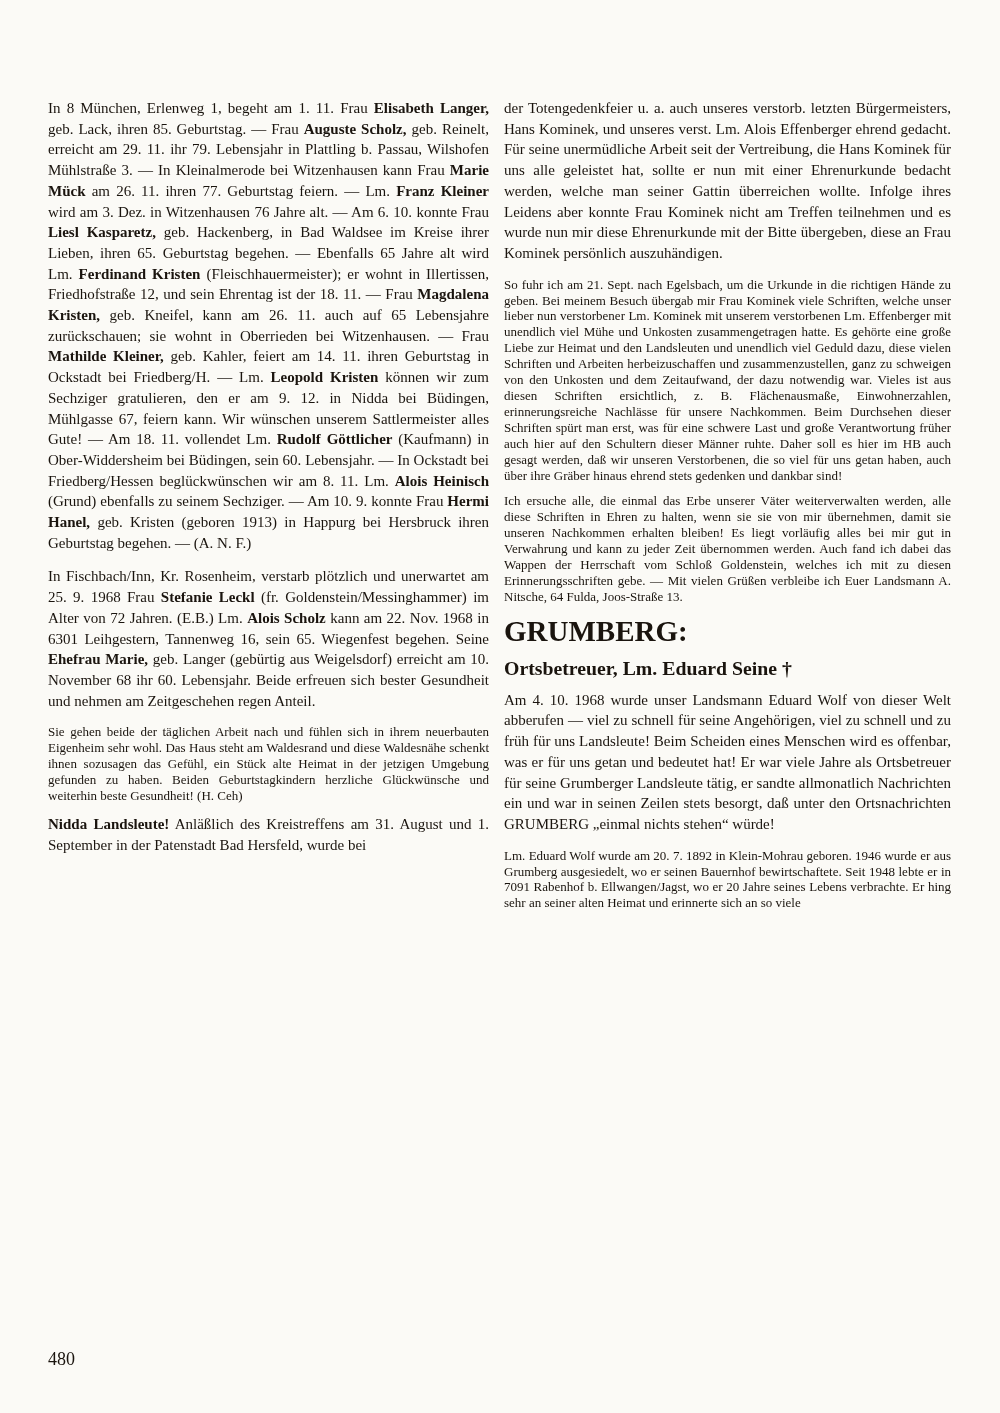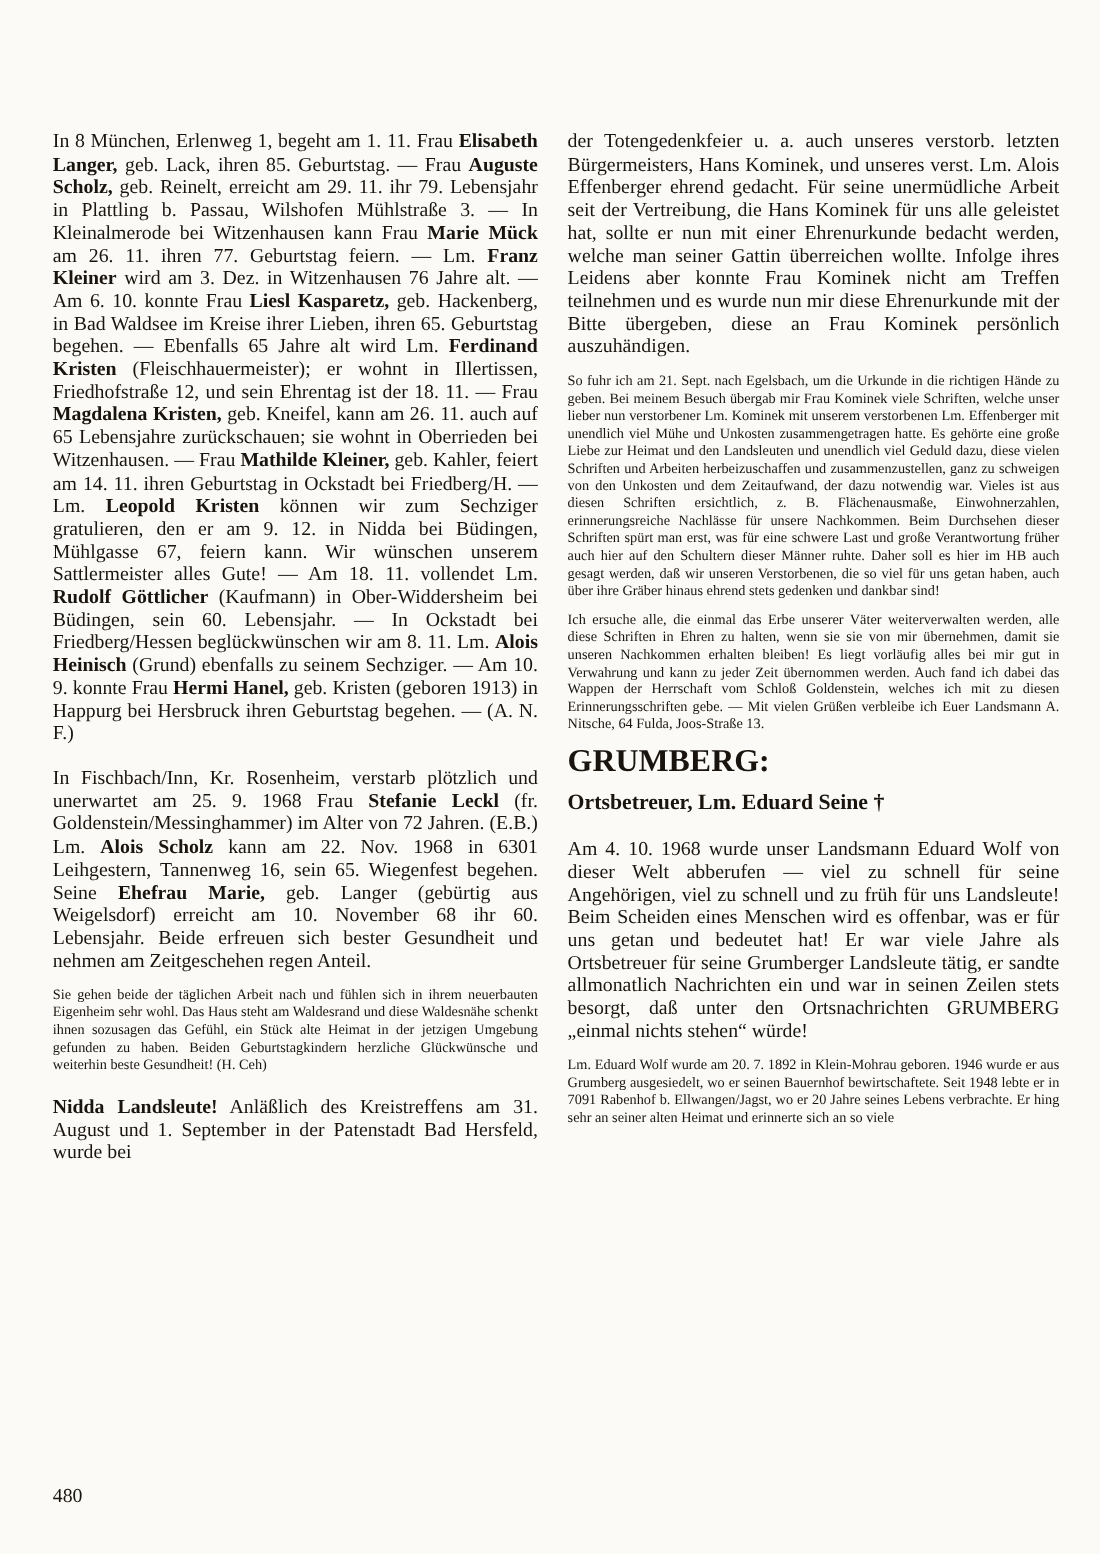--- a/index.html
+++ b/index.html
@@ -15,33 +15,32 @@
     background: #fbfaf6;
     color: #1a140e;
     font-family: "Liberation Serif", "DejaVu Serif", serif;
     overflow: hidden;
   }
   .col {
     position: absolute;
     top: 98px;
   }
   #col-left  { left: 48px;  width: 441px; }
-  #col-right { left: 516px; width: 447px; }
+  #col-right { left: 504px; width: 447px; }
   p.blk {
     margin: 0;
     padding: 0;
     text-align: justify;
     hyphens: auto;
     -webkit-hyphens: auto;
   }
   p.body {
-    font-size: 18px;
+    font-size: 15px;
     line-height: 20.7px;
     margin-bottom: 13px;
-    margin-top: 20px;
   }
   p.small {
     font-size: 13px;
     line-height: 15.9px;
     margin-bottom: 10px;
   }
   p.heading1 {
     font-size: 29px;
     font-weight: 700;
     text-align: left;

